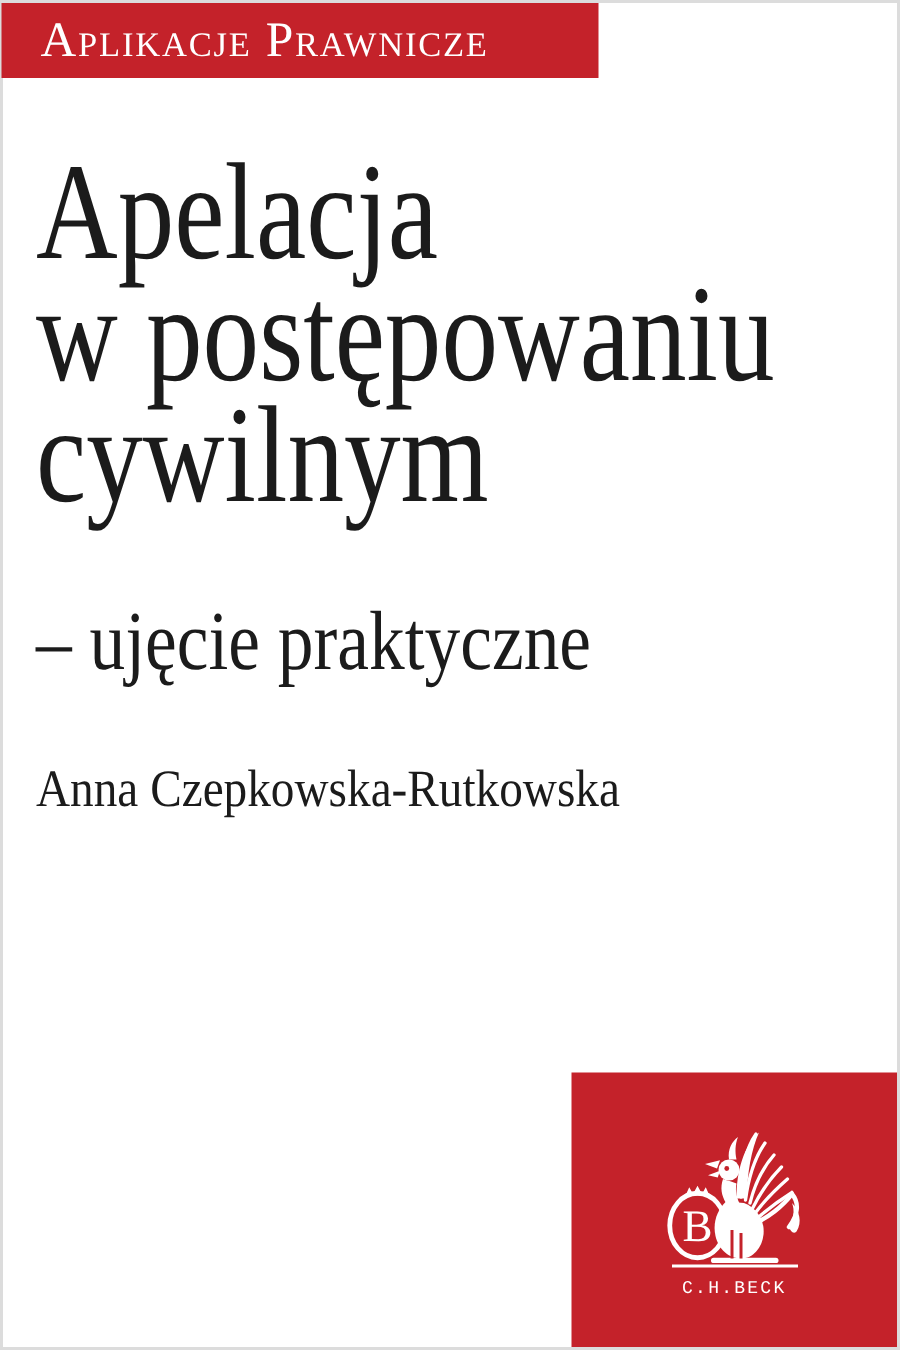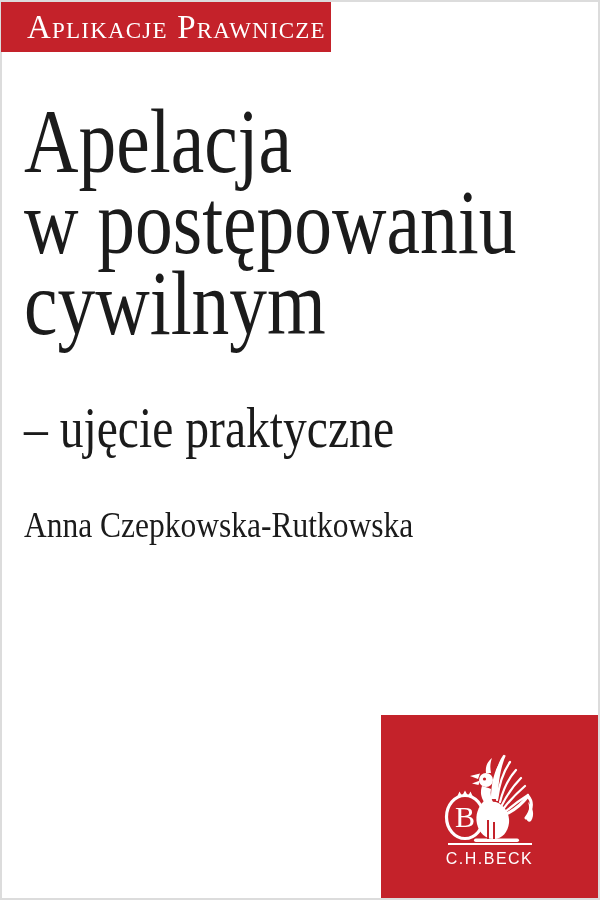--- a/index.html
+++ b/index.html
@@ -13,21 +13,21 @@
     position:relative;
     width:600px;height:900px;
     background:var(--white);
     box-shadow:inset 0 0 0 2px var(--page-border);
     overflow:hidden;
     font-family:"Liberation Serif", serif;
   }
   
   .banner{
     position:absolute;left:1px;top:2px;
-    width:330px;height:50px;
+    width:398px;height:50px;
     background:var(--brand-red);
     display:flex;align-items:center;
     box-sizing:border-box;
     padding-left:26px;
   }
   .banner .banner-label{
     color:var(--white);
     font-variant:small-caps;
     font-size:33px;
     letter-spacing:1.2px;
@@ -68,22 +68,22 @@
   }
   .beck-rule{
     position:absolute;left:50%;top:128px;
     transform:translateX(-50%);
     width:84px;height:2px;background:var(--white);
   }
   .beck-name{
     position:absolute;left:50%;top:134px;
     transform:translateX(-50%);
     color:var(--white);
-    font-family:Liberation Sans, sans-serif;
-    font-size:16px;letter-spacing:1.5px;line-height:20px;
+    font-family:Liberation Mono, monospace;
+    font-size:12px;letter-spacing:1.5px;line-height:20px;
     white-space:nowrap;
   }
 </style>
 </head>
 <body>
 
 <div class="page">
 
   <div class="banner">
     <span class="banner-label">Aplikacje Prawnicze</span>

